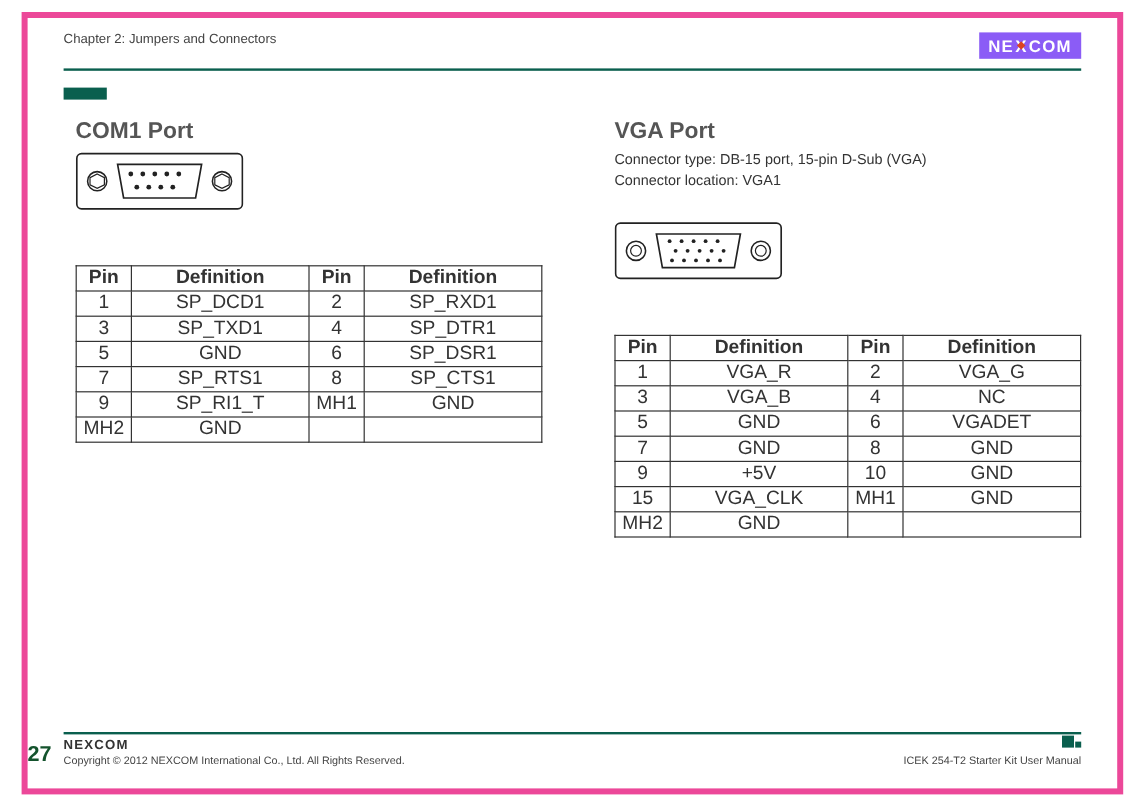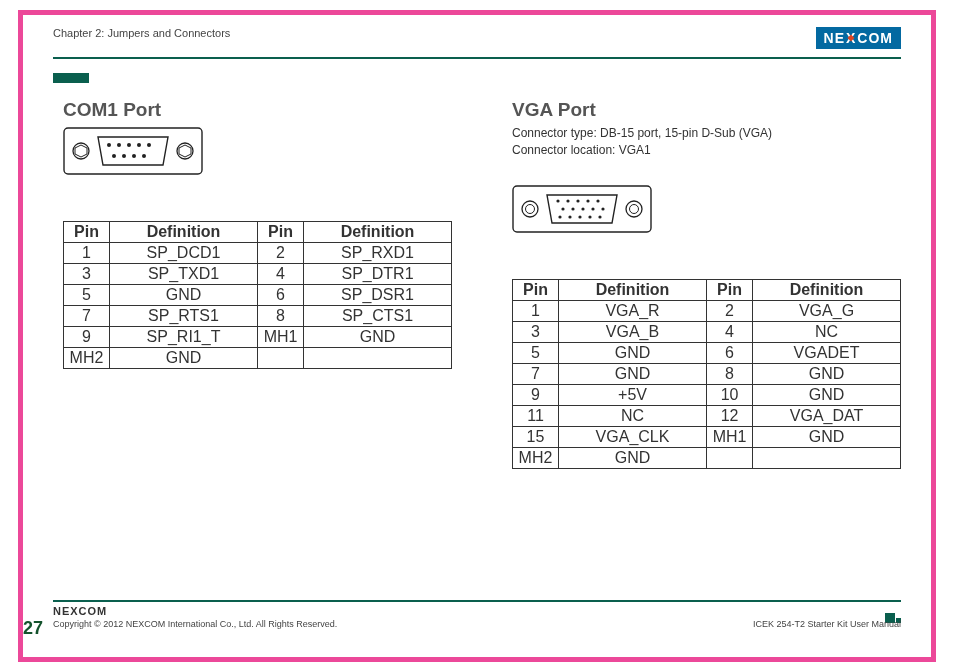--- a/index.html
+++ b/index.html
@@ -16,21 +16,21 @@
     border:5px solid #ec4899;
     padding:12px 30px 10px 30px;
   }
   .topbar {
     display:flex; justify-content:space-between; align-items:flex-start;
     height:24px;
   }
   .chapter { font-size:11px; color:#444; }
   .logo-top { }
   .nexcom-logo {
-    background:#0369a1; color:#fff; font-weight:bold;
+    background:#8b5cf6; color:#fff; font-weight:bold;
     padding:3px 8px; font-size:14px; letter-spacing:1px;
     display:inline-flex; align-items:center; gap:1px;
   }
   .nexcom-logo .x { color:#fff; position:relative; }
   .nexcom-logo .x::before {
     content:""; position:absolute; left:52%; top:52%; width:5px; height:5px;
     background:#d42; transform:translate(-50%,-50%) rotate(45deg);
   }
   .divider-top {
     position:absolute; left:30px; right:30px; top:42px;
@@ -56,21 +56,21 @@
   table.pins th, table.pins td {
     border:1px solid #333; padding:1px 4px; text-align:center;
     height:18px;
   }
   table.pins th {
     font-weight:bold; background:#fff;
   }
   table.pins th.pin, table.pins td.pin { width:46px; }
   table.pins th.def, table.pins td.def { }
   .footer {
-    position:absolute; left:30px; right:30px; bottom:28px;
+    position:absolute; left:30px; right:30px; bottom:18px;
   }
   .footer-bar {
     border-top:2px solid #0a5f4e; padding-top:3px;
     display:flex; justify-content:space-between; align-items:flex-start;
     font-size:9px; color:#444;
   }
   .footer-logo {
     font-size:11px; font-weight:bold; color:#333; letter-spacing:1px;
     margin-bottom:2px; display:inline-block;
   }
@@ -239,26 +239,20 @@
               <td class="pin">8</td>
               <td class="def">GND</td>
             </tr>
             <tr>
               <td class="pin">9</td>
               <td class="def">+5V</td>
               <td class="pin">10</td>
               <td class="def">GND</td>
             </tr>
             <tr>
-              <td class="pin">11</td>
-              <td class="def">NC</td>
-              <td class="pin">12</td>
-              <td class="def">VGA_DAT</td>
-            </tr>
-            <tr>
               <td class="pin">15</td>
               <td class="def">VGA_CLK</td>
               <td class="pin">MH1</td>
               <td class="def">GND</td>
             </tr>
             <tr>
               <td class="pin">MH2</td>
               <td class="def">GND</td>
               <td class="pin"></td>
               <td class="def"></td>

